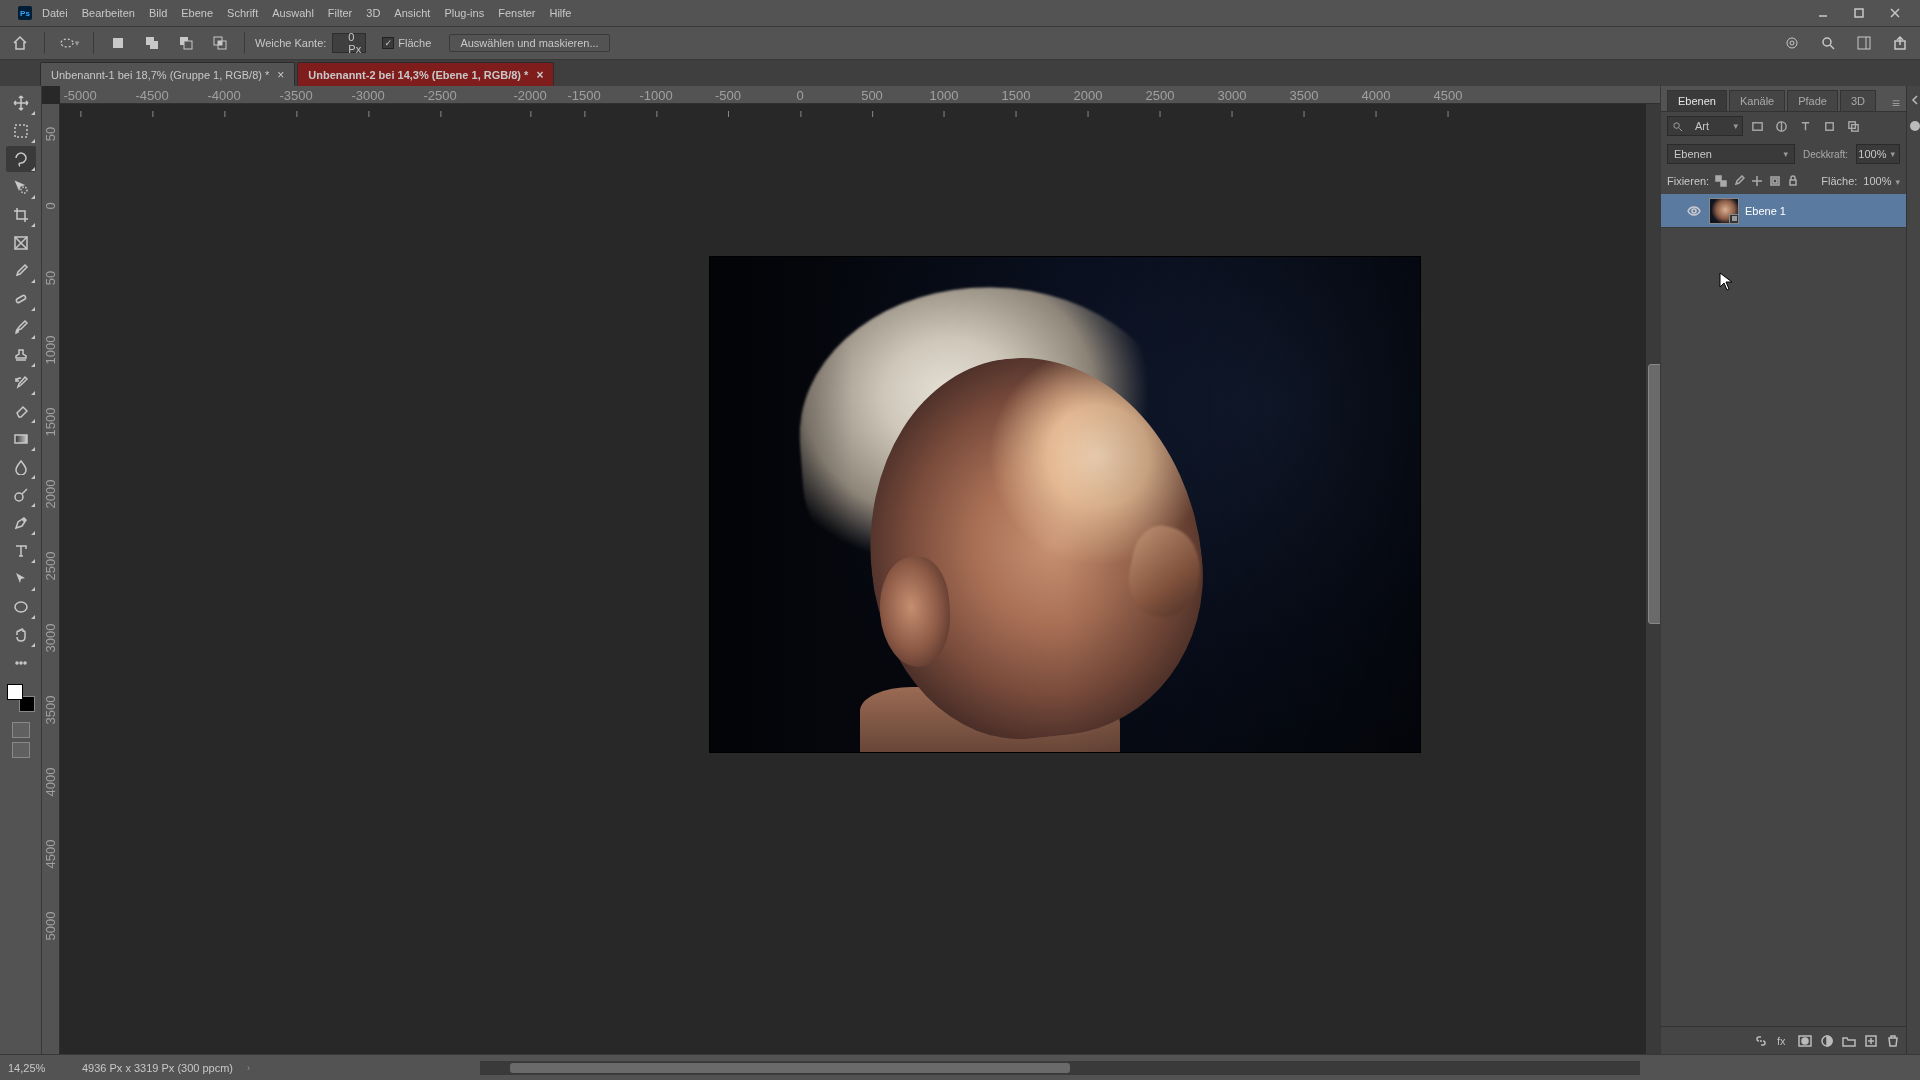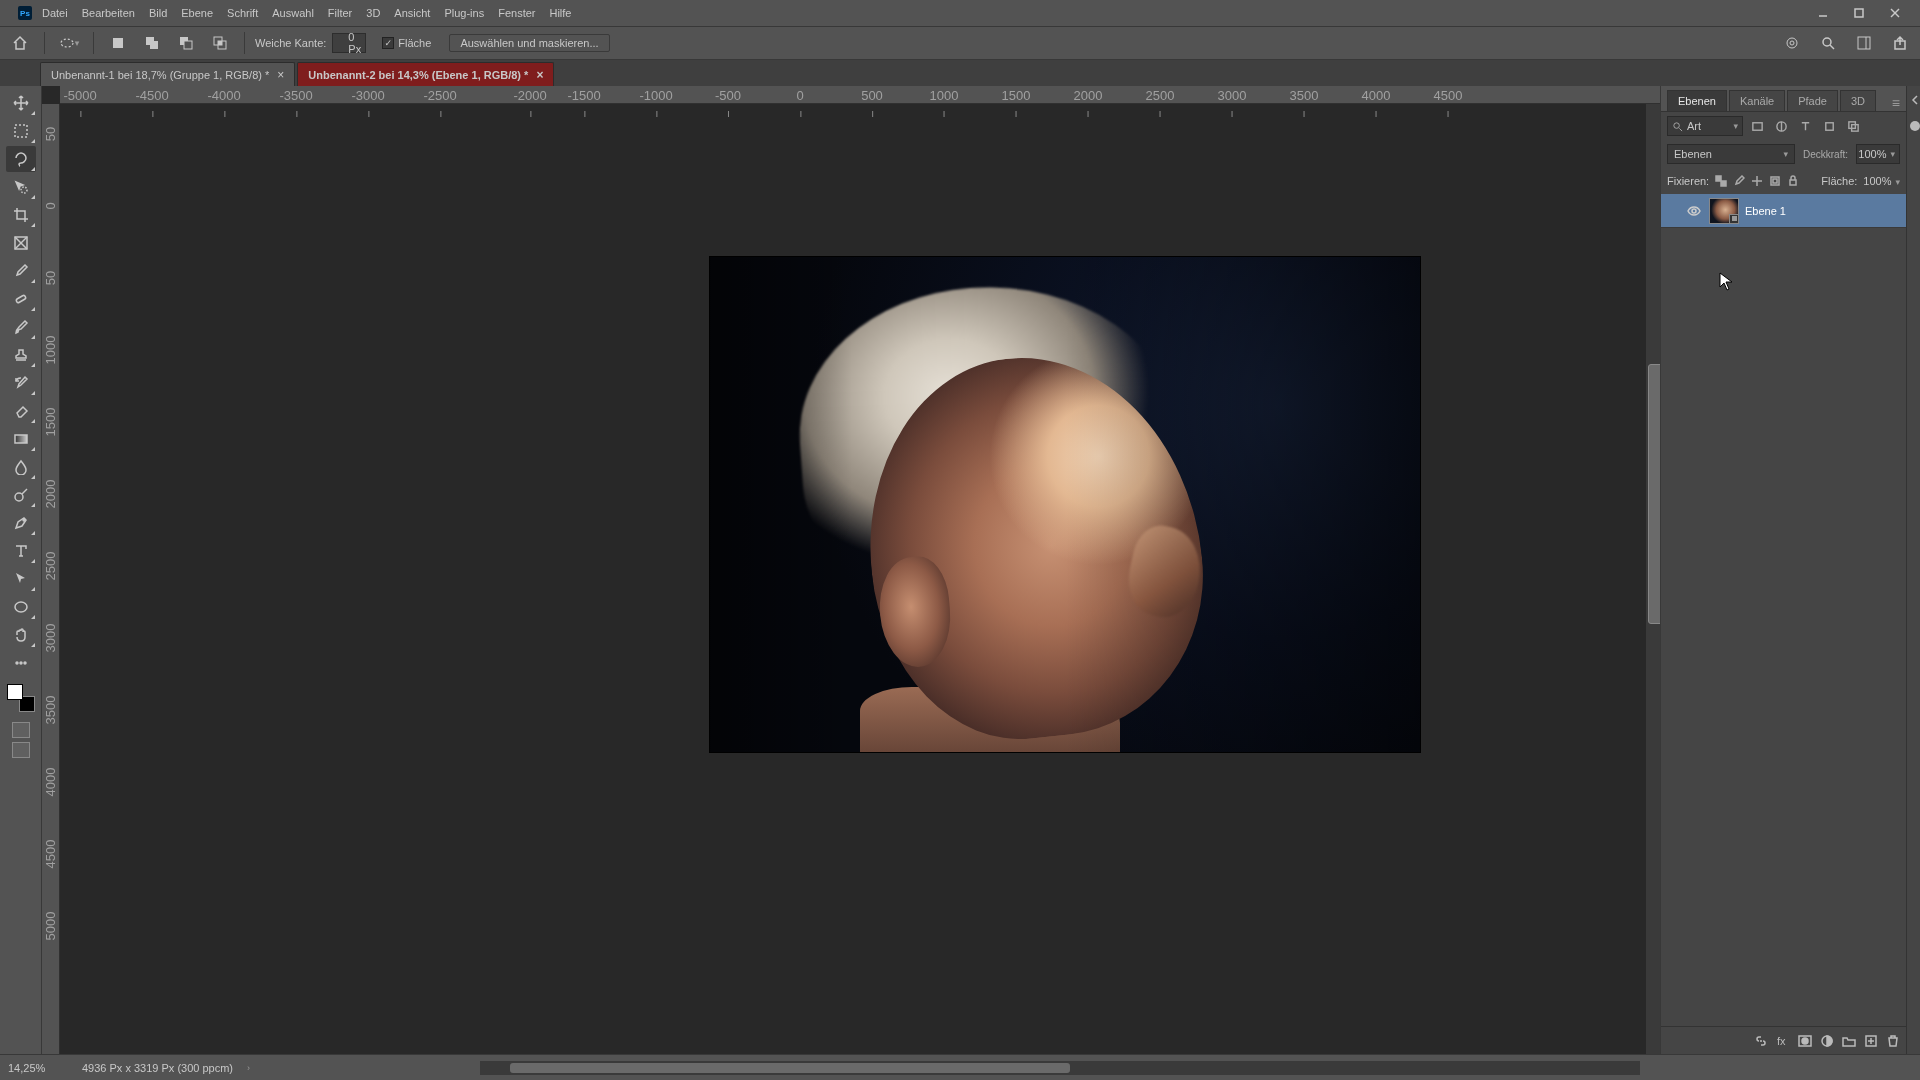--- a/index.html
+++ b/index.html
@@ -102,21 +102,21 @@
 
   .panelstack { flex:1; display:flex; flex-direction:column; }
   .paneltabs { height:26px; display:flex; align-items:flex-end; padding-left:6px; gap:2px; border-bottom:1px solid #333; }
   .paneltabs .ptab { padding:4px 10px; background:#454545; border:1px solid #333; border-bottom:none; color:#aaa; font-size:11px;}
   .paneltabs .ptab.active { background:#3a3a3a; color:#e6e6e6; }
   .paneltabs .menugrip { margin-left:auto; margin-right:6px; color:#999; font-size:14px; }
 
   .panelbody { flex:1; background:#454545; display:flex; flex-direction:column; }
 
   .filterrow { height:28px; display:flex; align-items:center; padding:0 6px; gap:4px;}
-  .filterrow .search { flex:0 0 76px; height:20px; background:#3a3a3a; border:1px solid #2a2a2a; display:flex; align-items:center; padding:0 4px; gap:4px;}
+  .filterrow .search { flex:0 0 76px; height:20px; background:#3a3a3a; border:1px solid #2a2a2a; display:flex; align-items:center; padding:0 4px; gap:12px;}
   .filterrow .search svg { width:11px;height:11px;stroke:#aaa;fill:none;}
   .filterrow .ficon { width:20px; height:20px; display:flex;align-items:center;justify-content:center; }
   .filterrow .ficon svg { width:13px; height:13px; stroke:#aaa; fill:none; stroke-width:1.5;}
 
   .blendrow { height:28px; display:flex; align-items:center; padding:0 6px; gap:8px;}
   .blendrow .sel { flex:0 0 128px; height:20px; background:#3a3a3a; border:1px solid #2a2a2a; display:flex; align-items:center; justify-content:space-between; padding:0 6px;}
   .blendrow .lbl { color:#aaa; font-size:10px;}
   .blendrow .pct { width:44px; height:20px; background:#3a3a3a; border:1px solid #2a2a2a; display:flex;align-items:center;justify-content:flex-end;padding:0 4px;}
 
   .lockrow { height:26px; display:flex; align-items:center; padding:0 6px; gap:6px;}

